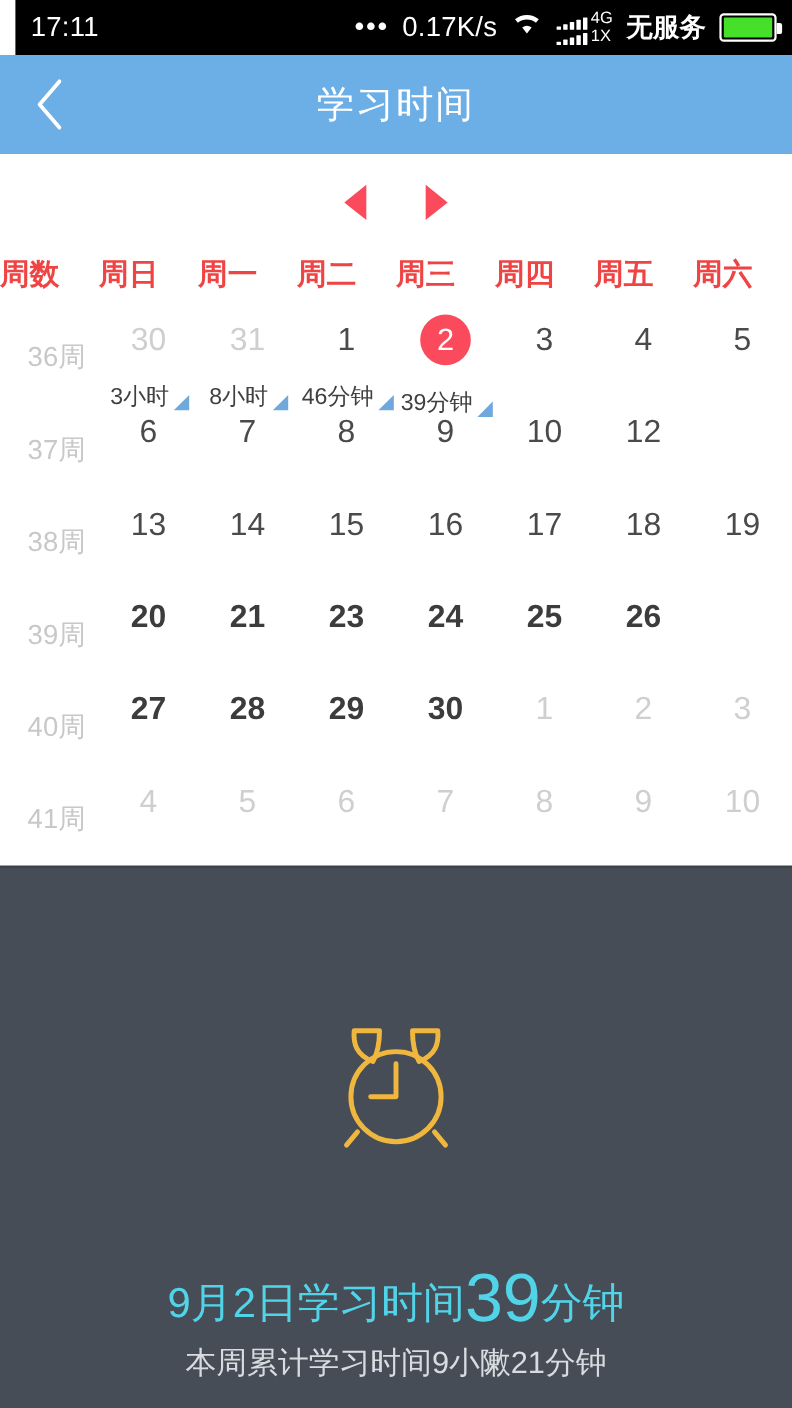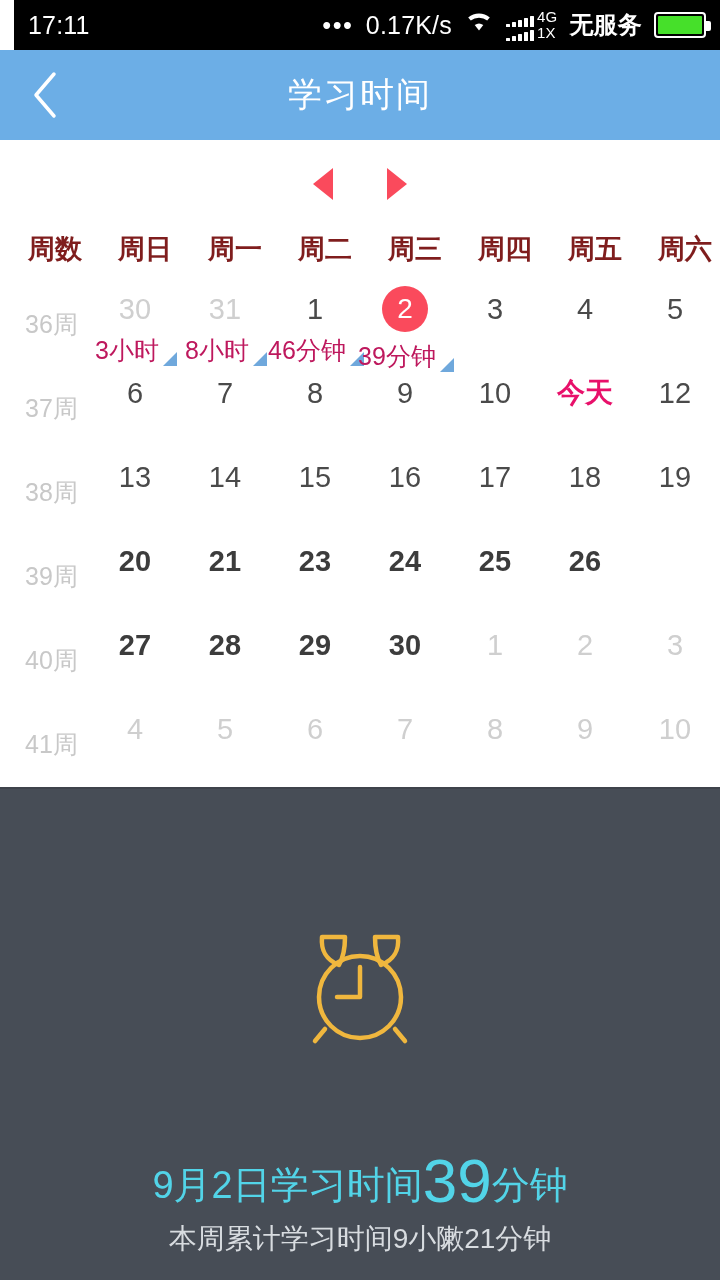--- a/index.html
+++ b/index.html
@@ -55,36 +55,36 @@
   .month-label { font-size: 34px; color:#8C8C8C; min-width: 220px; text-align:center; }
   .nav-arrow { width: 74px; height: 60px; display:flex; align-items:center; justify-content:center; }
   .tri-left { width:0;height:0;border-top:16px solid transparent;border-bottom:16px solid transparent;
               border-right:20px solid #FA4A5C; }
   .tri-right { width:0;height:0;border-top:16px solid transparent;border-bottom:16px solid transparent;
                border-left:20px solid #FA4A5C; }
 
   
   .cal { padding: 0; }
   .cal-head { display:grid; grid-template-columns: repeat(8, 90px); height:58px; align-items:center; }
-  .cal-head span { text-align:center; font-size:27px; color:#7f1d1d; font-weight:600;padding-left:20px; }
+  .cal-head span { text-align:left; font-size:27px; color:#ef4444; font-weight:600; }
 
   .cal-row { display:grid; grid-template-columns: repeat(8, 90px); height:84px; }
   .cell { position:relative; display:flex; flex-direction:column; align-items:center;
           justify-content:flex-start; padding-top:14px; }
   .wk { font-size:25px; color:#C8C8C8; padding-top:16px;margin-left:13px; }
   .daynum { font-size:29px; color:#4A4A4A; line-height:34px; }
   .daynum.muted { color:#CFCFCF; }
   .daynum.bold { font-weight:700; color:#3C3C3C; }
   .daynum.today { color:#E8106A; font-weight:700; font-size:28px; }
   .daynum.sel {
     color:#ffffff; background:#FA4A5C; border-radius:50%;
     width:46px; height:46px; display:flex; align-items:center; justify-content:center;
     margin-top:-6px; font-size:28px;
   }
-  .dur { position:relative; font-size:25px; color:#be185d; margin-top:8px;
+  .dur { position:relative; font-size:21px; color:#404040; margin-top:20px;
          padding-right:16px; white-space:nowrap; }
   .dur::after { content:""; position:absolute; right:-2px; bottom:1px;
                 width:0;height:0; border-left:14px solid transparent;
                 border-bottom:14px solid #6FA8DC; }
 
   
   .panel { position:absolute; left:0; right:0; top:787px; bottom:0; background:#474D56; }
   .panel-top-line { height:2px; background:#3E434B; }
   .clock-wrap { display:flex; align-items:center; justify-content:center; height:400px; }
   .summary { position:absolute; left:0; right:0; bottom:22px; text-align:center; }
@@ -212,23 +212,20 @@
           <div class="cell">
             <div class="daynum">8</div>
           </div>
           <div class="cell">
             <div class="daynum">9</div>
           </div>
           <div class="cell">
             <div class="daynum">10</div>
           </div>
           <div class="cell">
-            <div class="daynum today">今天</div>
-          </div>
-          <div class="cell">
             <div class="daynum">12</div>
           </div>
         </div>
         <div class="cal-row">
           <div class="cell">
             <div class="wk">38周</div>
           </div>
           <div class="cell">
             <div class="daynum">13</div>
           </div>

